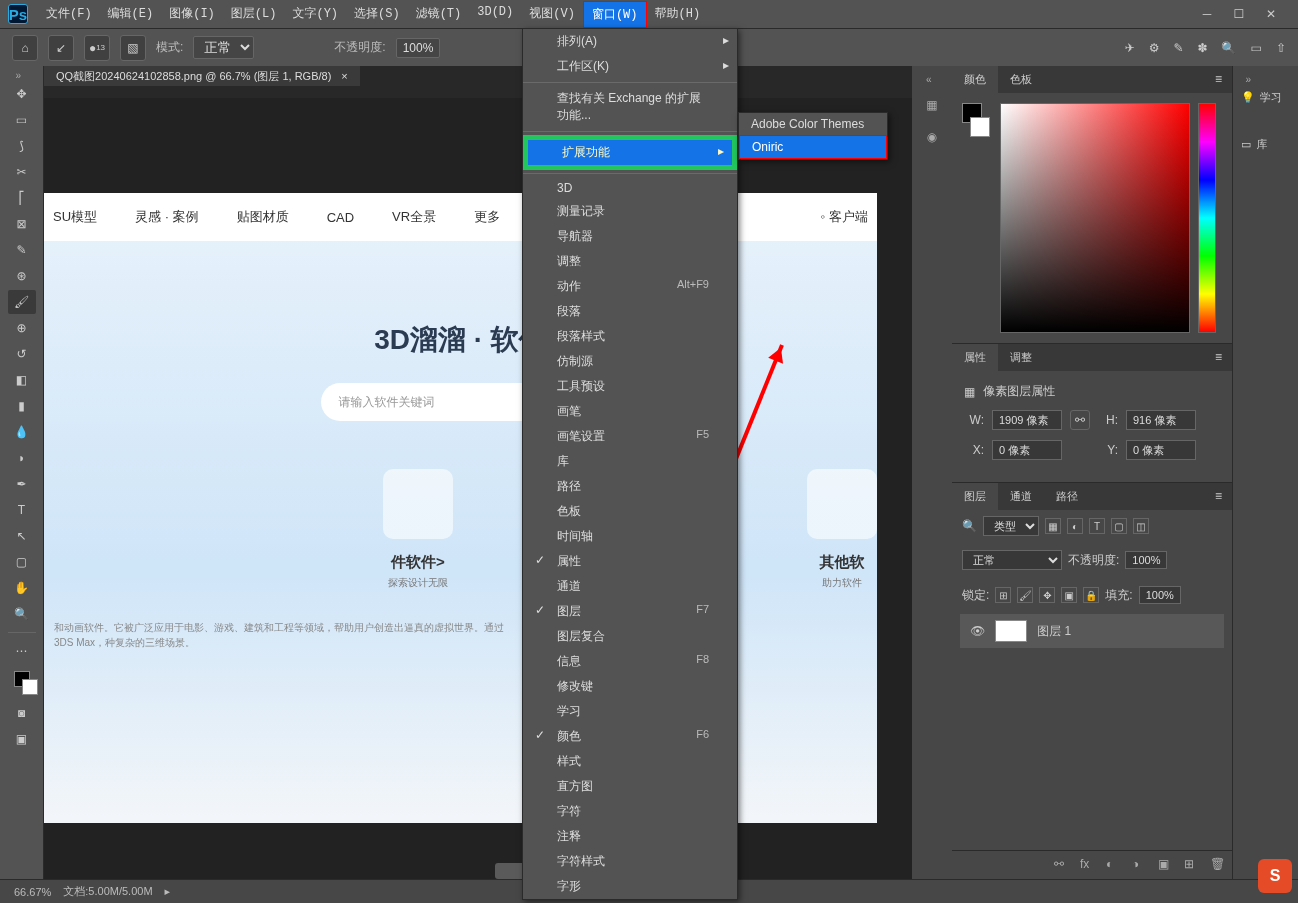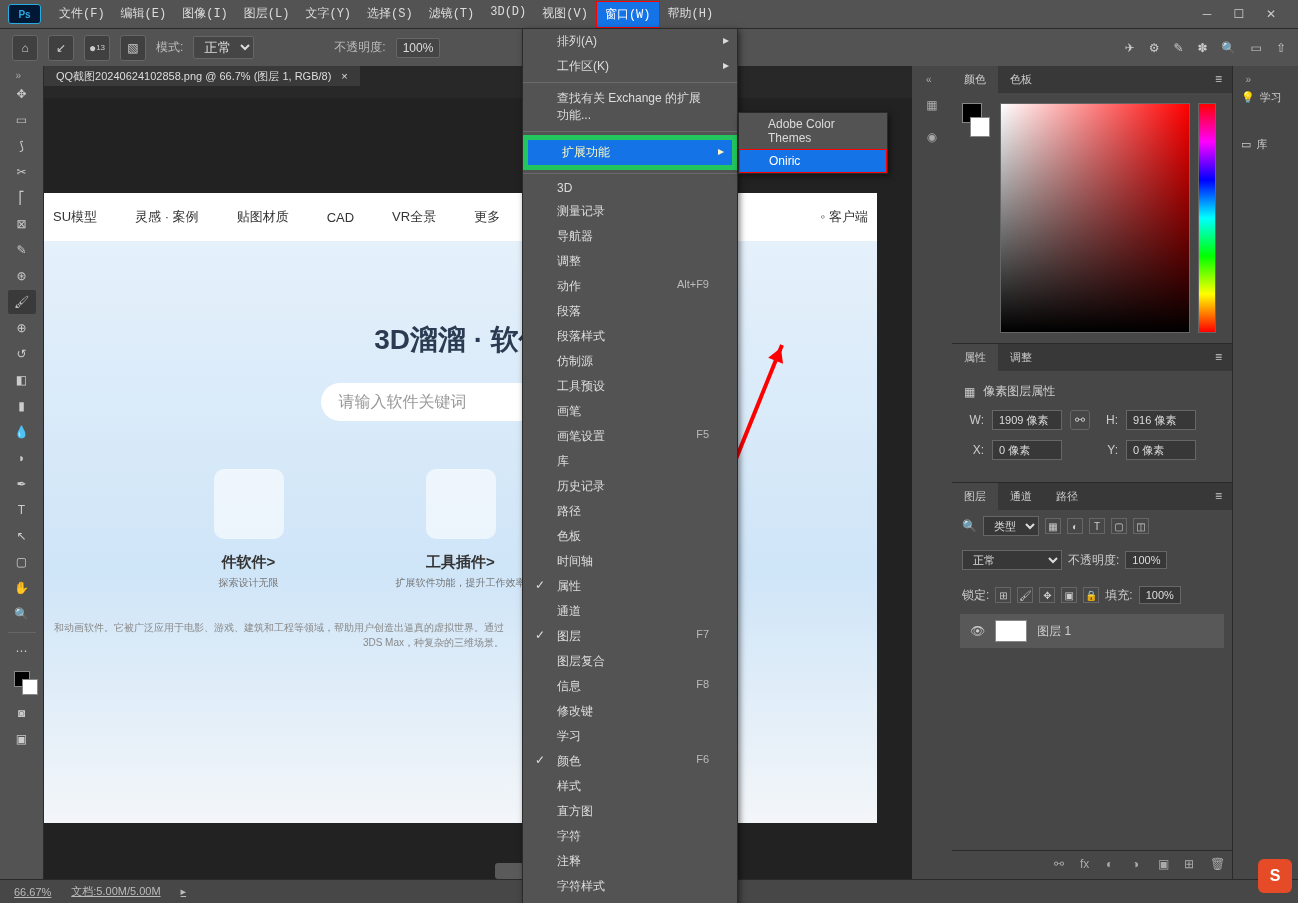--- a/index.html
+++ b/index.html
@@ -1,18 +1,18 @@
 <!DOCTYPE html>
 <html><head>
 <meta charset="utf-8">
 <style>
 * { margin:0; padding:0; box-sizing:border-box; font-family:"Microsoft YaHei",Arial,sans-serif; }
 body { background:#323232; color:#ccc; font-size:12px; overflow:hidden; width:1298px; height:903px; position:relative; }
 .menubar { height:28px; background:#535353; display:flex; align-items:center; padding:0 8px; }
-.ps-logo { width:33px; height:20px; background:#001833; border:1px solid #29abe2; border-radius:3px; display:flex; align-items:center; justify-content:center; font-size:10px; color:#29abe2; font-weight:bold; }
+.ps-logo { width:20px; height:20px; background:#001833; border:1px solid #29abe2; border-radius:3px; display:flex; align-items:center; justify-content:center; font-size:15px; color:#29abe2; font-weight:bold; }
 .menu-item { padding:4px 8px; cursor:pointer; color:#ddd;font-family:Liberation Mono, monospace; }
 .menu-item.active { background:#1473e6; color:#fff; border:1px solid red; }
 .win-controls { margin-left:auto; display:flex; gap:18px; padding-right:12px; }
 .win-btn { width:14px; height:14px; cursor:pointer; color:#ccc; display:flex; align-items:center; justify-content:center; }
 
 .optionbar { height:38px; background:#535353; border-top:1px solid #2a2a2a; display:flex; align-items:center; padding:0 12px; gap:10px; }
 .opt-icon { width:26px; height:26px; background:#404040; border:1px solid #666; border-radius:3px; display:flex; align-items:center; justify-content:center; cursor:pointer; }
 .opt-label { color:#bbb; }
 .opt-select { background:#454545; border:1px solid #666; color:#ddd; padding:2px 6px; border-radius:2px; }
 .opt-right { margin-left:auto; display:flex; gap:14px; }
@@ -26,38 +26,38 @@
 .swatch-bg { width:16px; height:16px; background:#fff; border:1px solid #888; position:absolute; margin-left:8px; margin-top:-8px; }
 .swatch-wrap { margin-top:6px; position:relative; height:28px; }
 
 .canvas-area { flex:1; background:#282828; position:relative; overflow:hidden; }
 .doc-tab { background:#3a3a3a; height:20px; display:flex; align-items:center; padding:0 12px; color:#ddd; width:fit-content; font-size:11px; }
 .doc-tab .close-x { margin-left:10px; cursor:pointer; }
 .canvas-content { position:absolute; top:32px; left:0; right:0; bottom:0; background:#222; }
 .imgprev { position:absolute; top:95px; left:0; width:833px; height:630px; background:linear-gradient(180deg,#e8f2fb 0%,#cfe5f8 60%,#f3f6f9 100%); }
 .imgprev-nav { background:#fff; height:48px; display:flex; align-items:center; padding:0 9px; gap:38px; font-size:13px; color:#333; }
 .imghero { text-align:center; color:#2b3b52; font-size:28px; font-weight:bold; padding-top:80px; }
-.imgsearch { width:280px; height:38px; background:#fff; border-radius:20px; margin:24px auto 0; display:flex; align-items:center; padding:0 18px; color:#999; font-size:16px; }
-.cards-row { display:flex; gap:112px; justify-content:center; margin-top:48px; }
+.imgsearch { width:280px; height:38px; background:#fff; border-radius:20px; margin:24px auto 0; display:flex; align-items:center; padding:0 18px; color:#999; font-size:12px; }
+.cards-row { display:flex; gap:112px; justify-content:flex-end; margin-top:48px; }
 .card { text-align:center; }
 .card-ic { width:70px; height:70px; background:rgba(255,255,255,0.6); border-radius:10px; margin:0 auto 14px; }
 .card-title { font-size:15px; font-weight:bold; color:#333; }
 .card-sub { font-size:10px; color:#777; margin-top:4px; }
-.ftxt { font-size:10px; color:#888; width:450px; text-align:right; margin:30px 0 0 10px; line-height:1.5; }
+.ftxt { font-size:10px; color:#888; width:450px; text-align:left; margin:30px 0 0 10px; line-height:1.5; }
 
 .dropdown { position:absolute; top:28px; left:522px; width:216px; background:#535353; border:1px solid #2a2a2a; box-shadow:2px 2px 6px rgba(0,0,0,0.5); z-index:100; }
 .dd-item { padding:4px 28px 4px 34px; cursor:pointer; display:flex; justify-content:space-between; position:relative; color:#ddd; }
 .dd-item.sel { background:#1473e6; color:#fef9c3; border:5px solid #22c55e; }
 .dd-sep { height:1px; background:#6a6a6a; margin:3px 0; }
 .dd-check { position:absolute; left:12px; }
 .dd-arrow { position:absolute; right:8px; }
 .dd-shortcut { color:#bbb; font-size:11px; }
 
 .submenu { position:absolute; top:112px; left:738px; width:150px; background:#535353; border:1px solid #2a2a2a; box-shadow:2px 2px 6px rgba(0,0,0,0.5); z-index:101; }
-.sm-item { padding:4px 29px; cursor:pointer; color:#ddd; }
+.sm-item { padding:4px 12px; cursor:pointer; color:#ddd; }
 .sm-item.hl { background:#1473e6; color:#fff; border:1px solid red; }
 
 .rt-strip { width:40px; background:#474747; display:flex; flex-direction:column; align-items:center; padding-top:8px; gap:10px; }
 .rt-ic { width:22px; height:22px; cursor:pointer; color:#aaa; display:flex; align-items:center; justify-content:center; }
 
 .panels { width:280px; background:#474747; display:flex; flex-direction:column; }
 .panel-tabs { display:flex; background:#383838; }
 .ptab { padding:6px 12px; cursor:pointer; font-size:11px; }
 .ptab.active { background:#474747; }
 .panel-menu-ic { margin-left:auto; padding:6px 10px; cursor:pointer; }
@@ -80,21 +80,21 @@
 .sm-ic { width:16px; height:16px; border:1px solid #666; cursor:pointer; display:flex; align-items:center; justify-content:center; font-size:10px; }
 .layers-row { display:flex; align-items:center; gap:6px; padding:8px 10px; }
 .layer-item { display:flex; align-items:center; gap:10px; padding:6px 10px; background:#585858; margin:2px 8px; }
 .layer-thumb { width:32px; height:22px; background:#fff; border:1px solid #888; }
 .layer-bottom { margin-top:auto; padding:6px; display:flex; justify-content:flex-end; gap:10px; border-top:1px solid #2a2a2a; }
 .lb-ic { width:16px; height:16px; cursor:pointer; color:#aaa; }
 
 .extras { width:66px; background:#474747; border-left:1px solid #2a2a2a; padding:8px 6px; }
 .ext-item { display:flex; align-items:center; gap:5px; padding:6px 2px; cursor:pointer; font-size:11px; }
 
-.statusbar { height:24px; background:#474747; border-top:1px solid #2a2a2a; display:flex; align-items:center; padding:0 14px; gap:20px; font-size:11px; color:#bbb;text-decoration:underline; }
+.statusbar { height:24px; background:#474747; border-top:1px solid #2a2a2a; display:flex; align-items:center; padding:0 14px; gap:12px; font-size:11px; color:#bbb; }
 .scrollthumb { position:absolute; bottom:24px; left:495px; width:195px; height:16px; background:#5a5a5a; border-radius:3px; }
 
 .arrow-ann { position:absolute; top:345px; left:780px; width:4px; height:225px; background:red; transform:rotate(22deg); transform-origin:top; z-index:99; }
 .arrow-ann:before { content:""; position:absolute; top:-5px; left:-6px; border:8px solid transparent; border-bottom:14px solid red; }
 
 .sg-badge { position:absolute; right:6px; bottom:10px; width:34px; height:34px; background:#e54b27; border-radius:6px; display:flex; align-items:center; justify-content:center; color:#fff; font-weight:bold; font-size:16px; }
 </style>
 </head>
 <body>
 
@@ -380,23 +380,20 @@
       <span>画笔</span>
     </div>
     <div class="dd-item">
       <span>画笔设置</span>
       <span class="dd-shortcut">F5</span>
     </div>
     <div class="dd-item">
       <span>库</span>
     </div>
     <div class="dd-item">
-      <span>历史记录</span>
-    </div>
-    <div class="dd-item">
       <span>路径</span>
     </div>
     <div class="dd-item">
       <span>色板</span>
     </div>
     <div class="dd-item">
       <span>时间轴</span>
     </div>
     <div class="dd-item">
       <span class="dd-check">✓</span>

